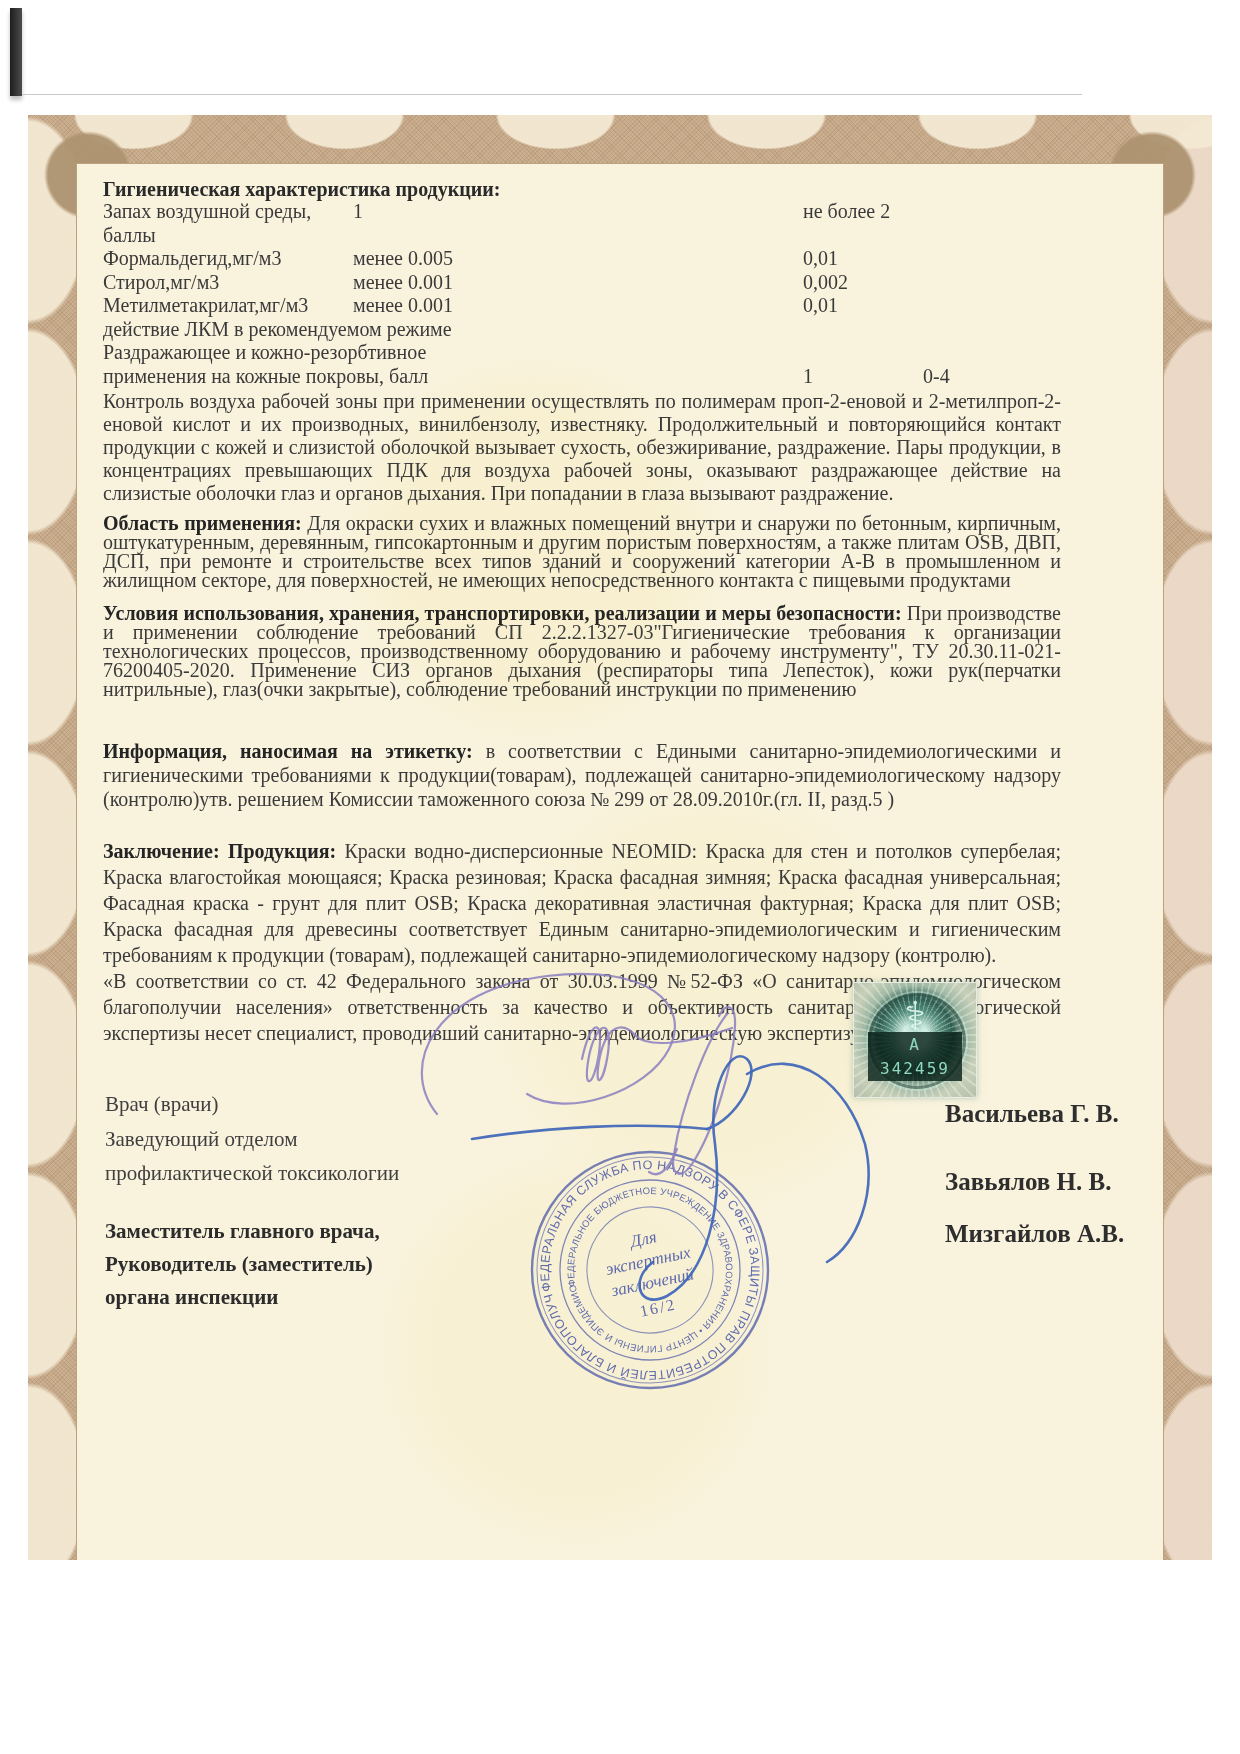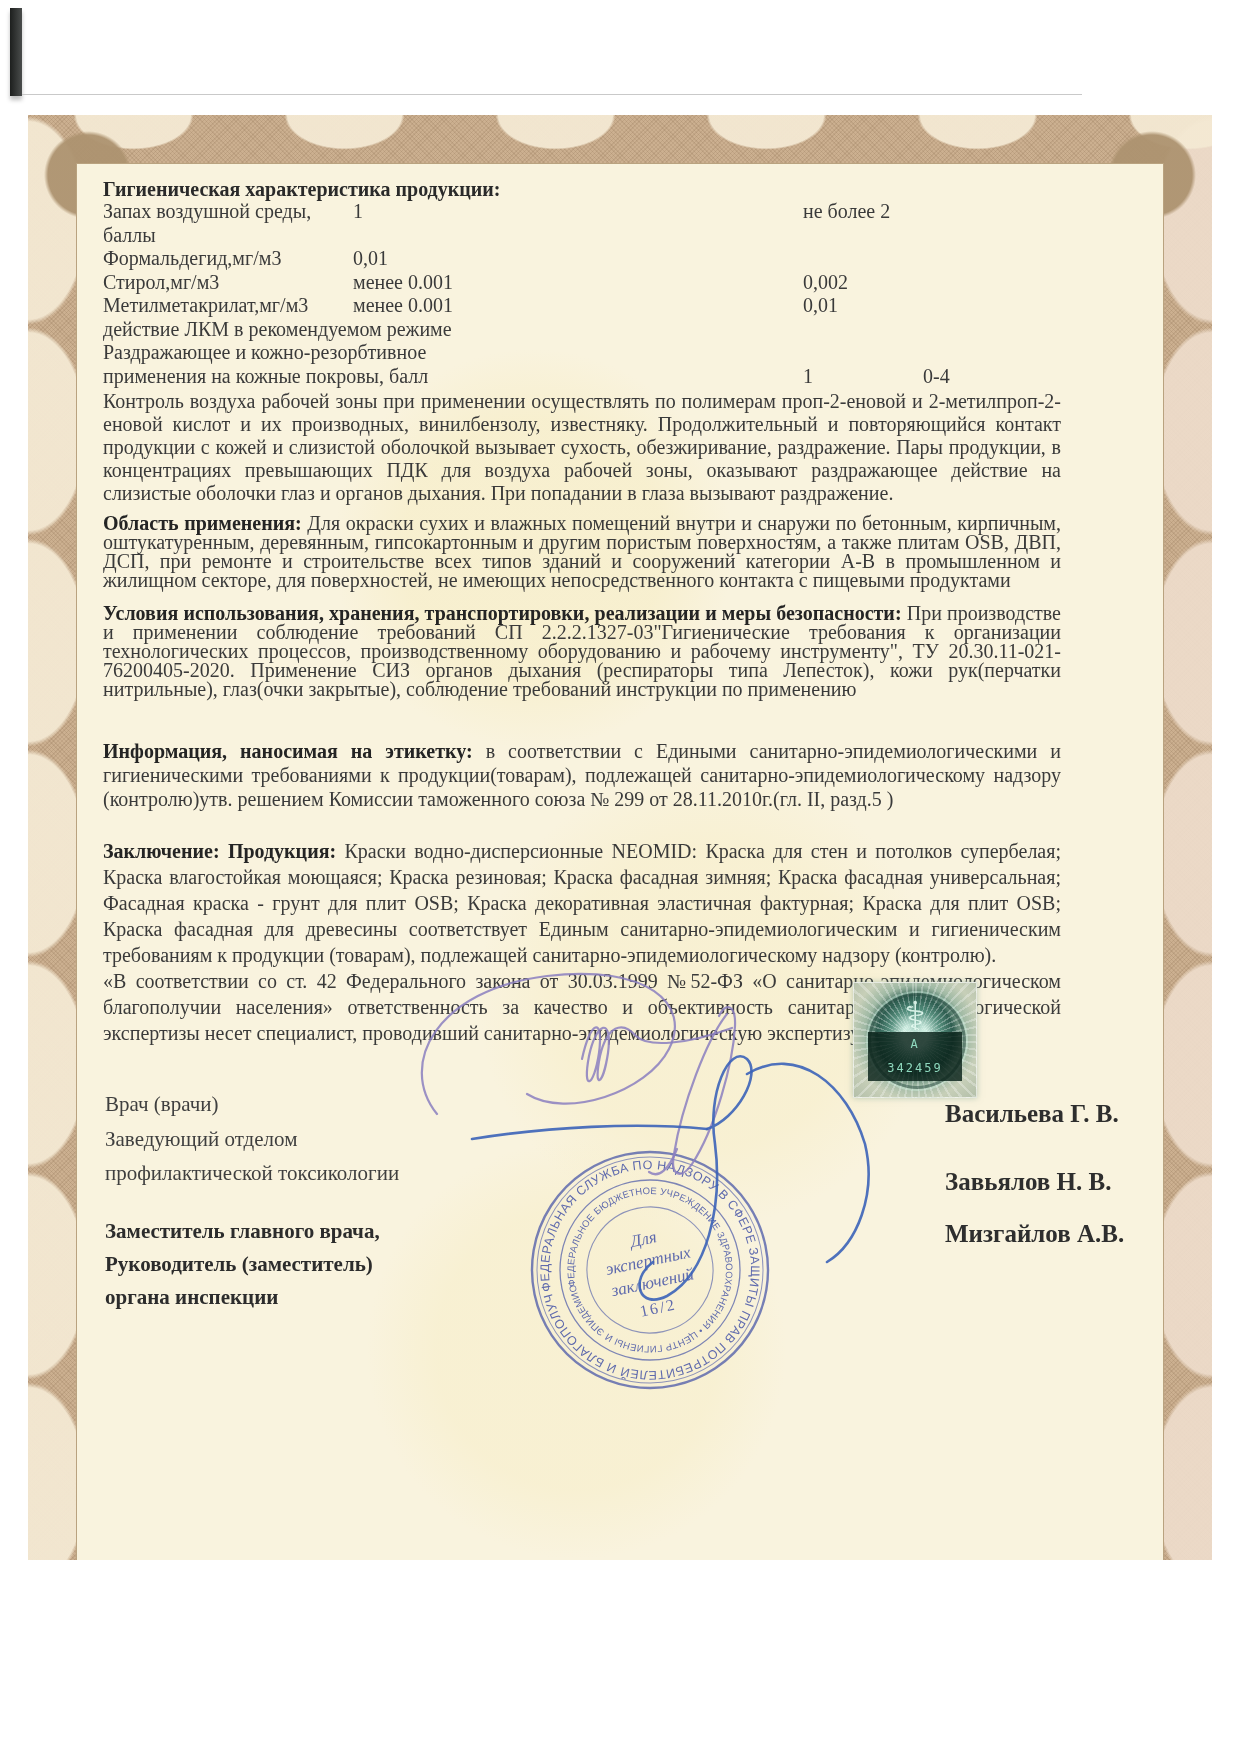--- a/index.html
+++ b/index.html
@@ -65,21 +65,21 @@
     border:1px solid rgba(255,255,255,.6);
     background:
       repeating-conic-gradient(from 0deg at 50% 50%, rgba(255,255,255,.28) 0deg 2deg, rgba(0,0,0,0) 2deg 7deg),
       radial-gradient(circle at 50% 46%, #cfeee2 0 14%, #58907f 30%, #2e5d50 44%, #9fb9a4 58%, #c7cfb8 75%, #b3bfa9 100%);
     box-shadow:0 0 6px rgba(120,160,140,.5);}
   .holo-ring{position:absolute;left:14px;top:10px;width:92px;height:90px;border-radius:50%;
     border:3px solid rgba(20,60,50,.45);box-shadow:0 0 0 2px rgba(220,255,240,.35);}
   .holo-emblem{position:absolute;left:0;right:0;top:22px;text-align:center;font-size:40px;
     color:rgba(235,255,246,.85);text-shadow:0 0 6px rgba(40,120,100,.9);}
   .holo-serial{position:absolute;left:14px;right:14px;bottom:16px;text-align:center;
-    background:rgba(10,34,26,.82);color:#8fd9be;font-size:12px;letter-spacing:2px;
+    background:rgba(10,34,26,.82);color:#8fd9be;font-size:16px;letter-spacing:2px;
     font-family:"DejaVu Sans Mono", monospace;padding:1px 12px;}
 
   
   .stamp{position:absolute;left:448px;top:981px;width:250px;height:250px;transform:rotate(-12deg);opacity:.88;}
   .stamp text{fill:#4a58a8;}
   .stamp .ring-t{font-family:"Liberation Sans", sans-serif;font-size:12.5px;letter-spacing:.5px;}
   .stamp .ring-i{font-family:"Liberation Sans", sans-serif;font-size:9.5px;letter-spacing:.2px;}
   .stamp .ctr{font-style:italic;font-size:17px;text-anchor:middle;}
   .stamp .ctr4{font-style:normal;font-size:16px;text-anchor:middle;letter-spacing:2px;}
 
@@ -105,20 +105,21 @@
 
         <h2 class="title">Гигиеническая характеристика продукции:</h2>
 
         <div class="ht-row">
           <span>Запах воздушной среды, баллы</span>
           <span>1</span>
           <span>не более 2</span>
         </div>
         <div class="ht-row">
           <span>Формальдегид,мг/м3</span>
+          <span>менее 0.005</span>
           <span>0,01</span>
         </div>
         <div class="ht-row">
           <span>Стирол,мг/м3</span>
           <span>менее 0.001</span>
           <span>0,002</span>
         </div>
         <div class="ht-row">
           <span>Метилметакрилат,мг/м3</span>
           <span>менее 0.001</span>
@@ -140,21 +141,21 @@
           <span>Для окраски сухих и влажных помещений внутри и снаружи по бетонным, кирпичным, оштукатуренным, деревянным, гипсокартонным и другим пористым поверхностям, а также плитам OSB, ДВП, ДСП, при ремонте и строительстве всех типов зданий и сооружений категории А-В в промышленном и жилищном секторе, для поверхностей, не имеющих непосредственного контакта с пищевыми продуктами</span>
         </p>
 
         <p class="tight sec-usl">
           <b class="lead">Условия использования, хранения, транспортировки, реализации и меры безопасности:</b>
           <span>При производстве и применении соблюдение требований СП 2.2.2.1327-03"Гигиенические требования к организации технологических процессов, производственному оборудованию и рабочему инструменту", ТУ 20.30.11-021-76200405-2020. Применение СИЗ органов дыхания (респираторы типа Лепесток), кожи рук(перчатки нитрильные), глаз(очки закрытые), соблюдение требований инструкции по применению</span>
         </p>
 
         <p class="sec-info">
           <b class="lead">Информация, наносимая на этикетку:</b>
-          <span>в соответствии с Едиными санитарно-эпидемиологическими и гигиеническими требованиями к продукции(товарам), подлежащей санитарно-эпидемиологическому надзору (контролю)утв. решением Комиссии таможенного союза № 299 от 28.11.2010г.(гл. II, разд.5 )</span>
+          <span>в соответствии с Едиными санитарно-эпидемиологическими и гигиеническими требованиями к продукции(товарам), подлежащей санитарно-эпидемиологическому надзору (контролю)утв. решением Комиссии таможенного союза № 299 от 28.09.2010г.(гл. II, разд.5 )</span>
         </p>
 
         <p class="concl">
           <b class="lead">Заключение: Продукция:</b>
           <span>Краски водно-дисперсионные NEOMID: Краска для стен и потолков супербелая; Краска влагостойкая моющаяся; Краска резиновая; Краска фасадная зимняя; Краска фасадная универсальная; Фасадная краска - грунт для плит OSB; Краска декоративная эластичная фактурная; Краска для плит OSB; Краска фасадная для древесины соответствует Единым санитарно-эпидемиологическим и гигиеническим требованиям к продукции (товарам), подлежащей санитарно-эпидемиологическому надзору (контролю).</span>
         </p>
         <p class="law">«В соответствии со ст. 42 Федерального закона от 30.03.1999 №52-ФЗ «О санитарно-эпидемиологическом благополучии населения» ответственность за качество и объективность санитарно-эпидемиологической экспертизы несет специалист, проводивший санитарно-эпидемиологическую экспертизу»</p>
 
         <div class="holo">
           <div class="holo-ring"></div>

